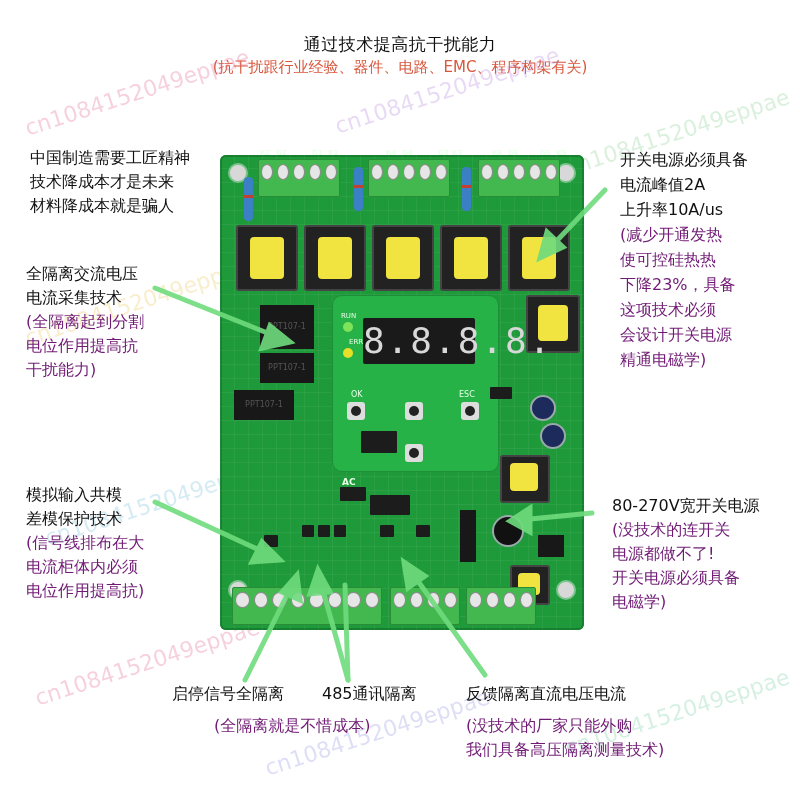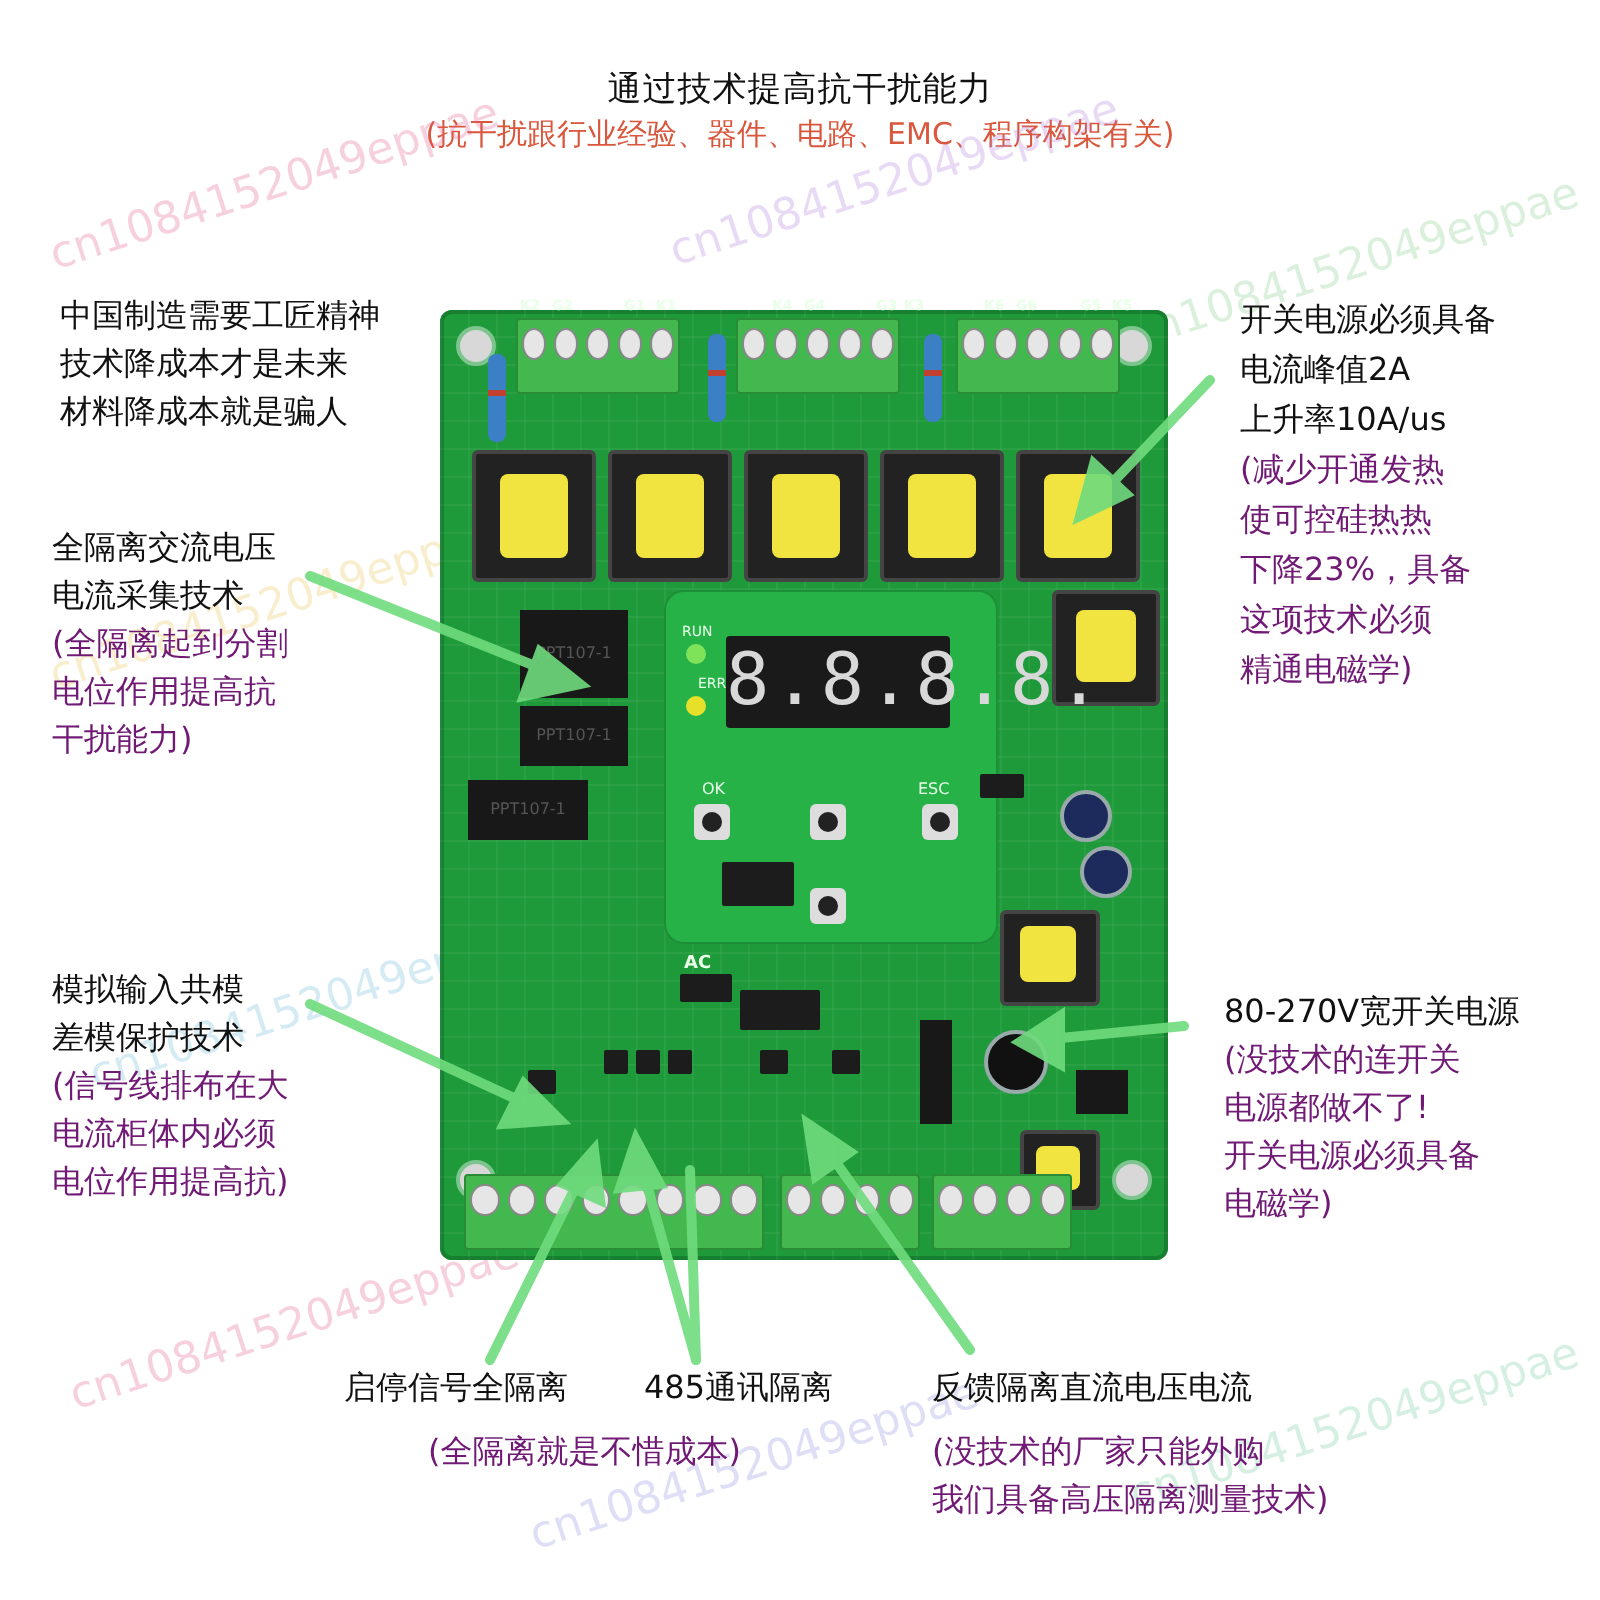--- a/index.html
+++ b/index.html
@@ -232,20 +232,21 @@
 </div>
 
 <div class="abs block" style="left:620px;top:147px;line-height:25px;">
   <span class="line">开关电源必须具备</span>
   <span class="line">电流峰值2A</span>
   <span class="line">上升率10A/us</span>
   <span class="line red">(减少开通发热</span>
   <span class="line red">使可控硅热热</span>
   <span class="line red">下降23%，具备</span>
   <span class="line red">这项技术必须</span>
+  <span class="line red">会设计开关电源</span>
   <span class="line red">精通电磁学)</span>
 </div>
 
 <div class="abs block" style="left:612px;top:494px;">
   <span class="line">80-270V宽开关电源</span>
   <span class="line red">(没技术的连开关</span>
   <span class="line red">电源都做不了!</span>
   <span class="line red">开关电源必须具备</span>
   <span class="line red">电磁学)</span>
 </div>

